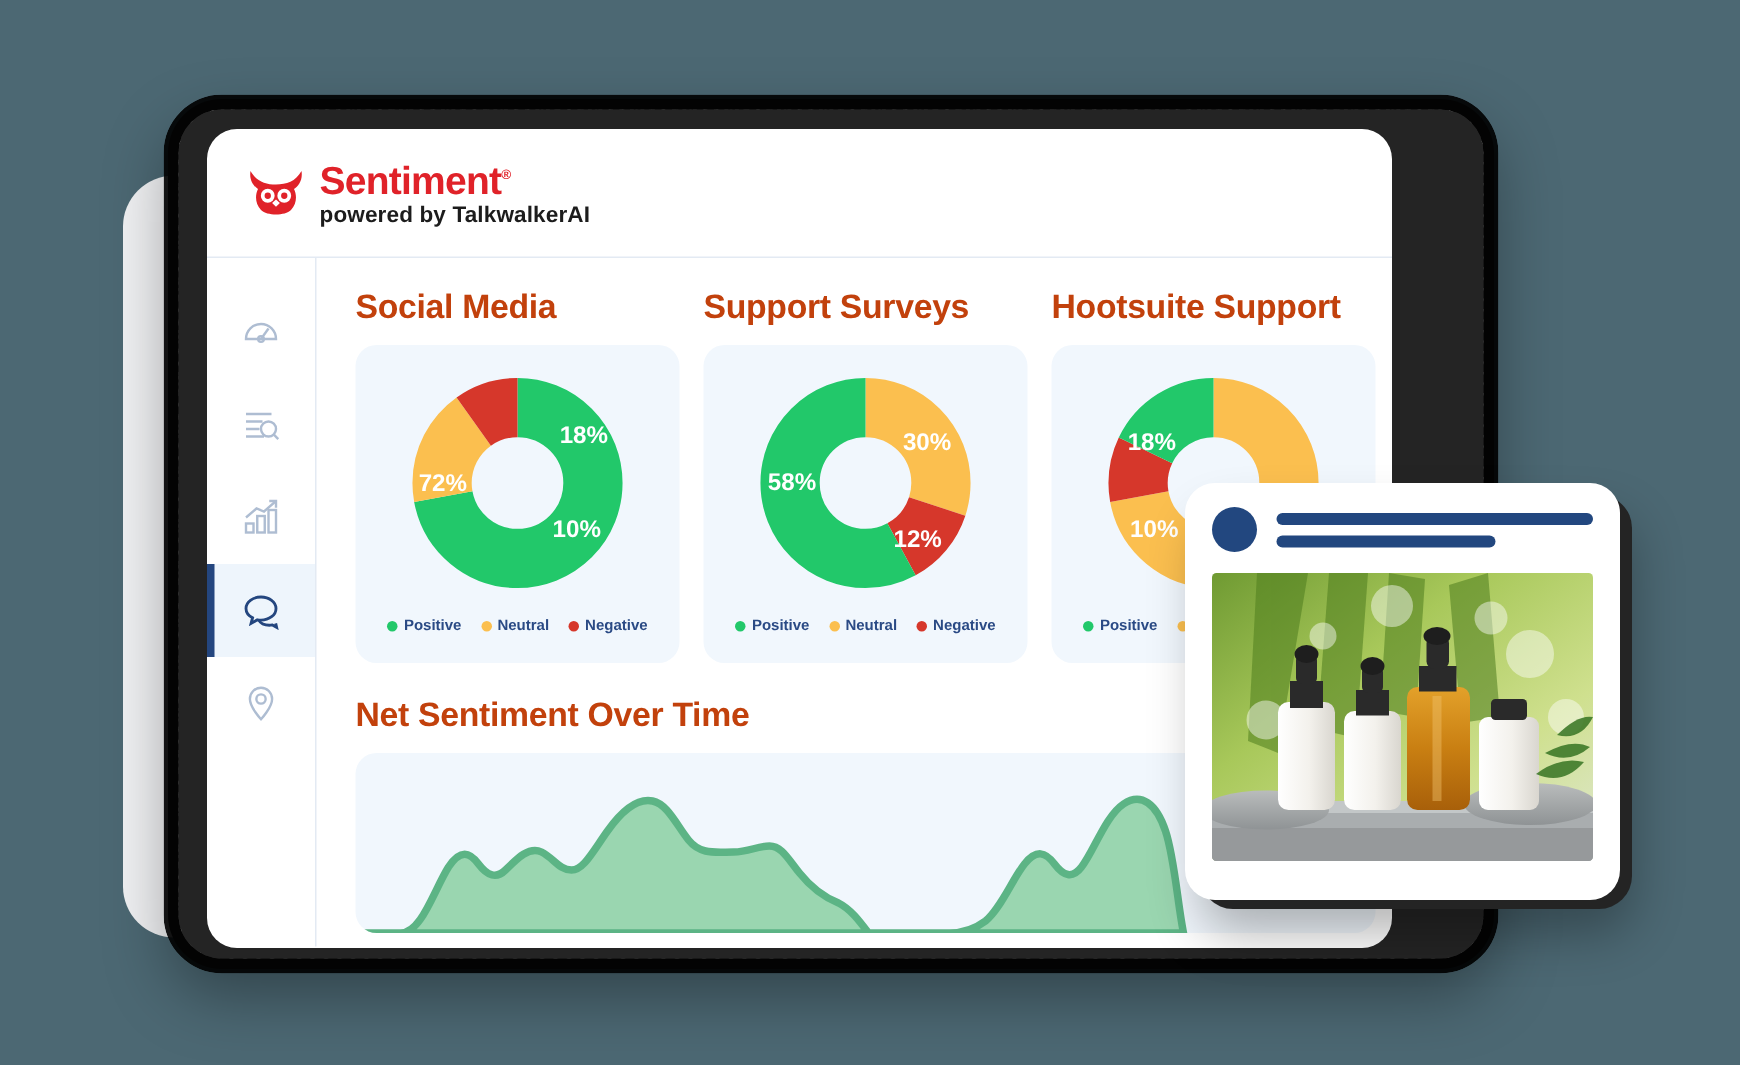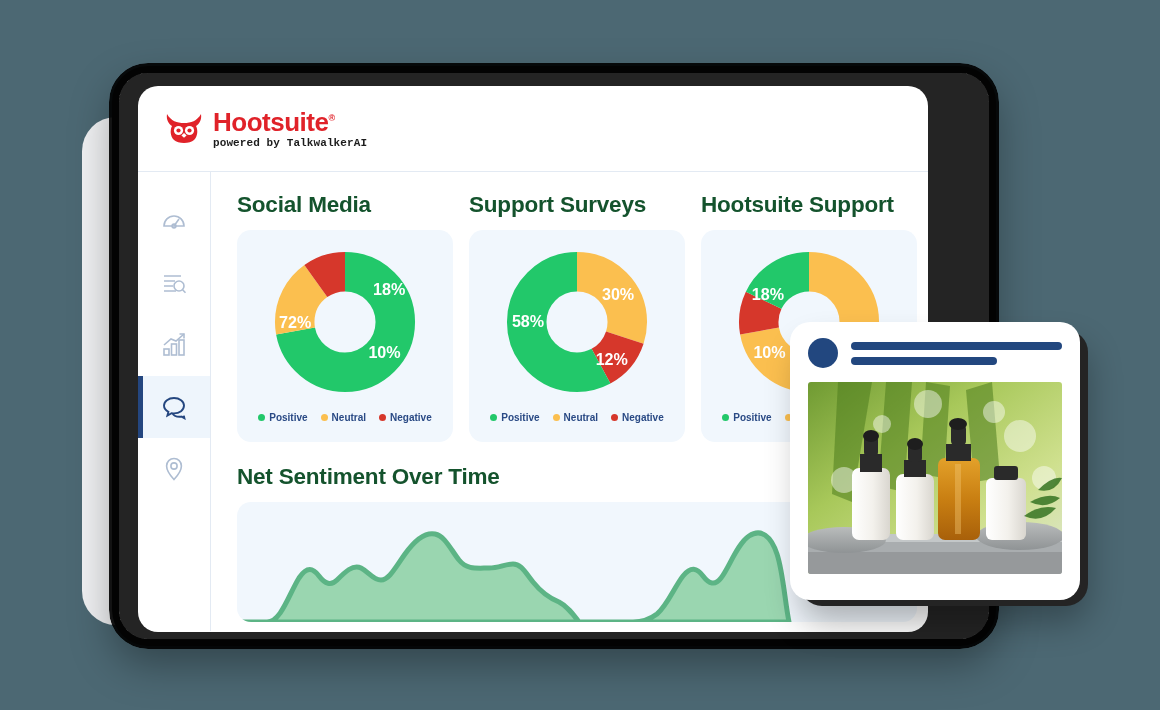--- a/index.html
+++ b/index.html
@@ -57,22 +57,22 @@
   }
   .logo-wrap { display: flex; align-items: center; gap: 9px; }
   .owl { width: 40px; height: 34px; flex: none; }
   .logo-text { display: flex; flex-direction: column; line-height: 1; }
   .brand {
     font-size: 26px; font-weight: bold; color: #e02229;
     letter-spacing: -.5px;
   }
   .brand sup { font-size: 9px; vertical-align: super; }
   .tagline {
-    font-size: 11px; color: #1c1c1c; font-weight: bold;
-    letter-spacing: .1px; margin-top: 3px; font-family: Liberation Mono, monospace;
+    font-size: 15px; color: #1c1c1c; font-weight: bold;
+    letter-spacing: .1px; margin-top: 3px;
   }
 
   
   .app-body { display: flex; height: 459px; }
 
   
   .sidebar {
     width: 73px; flex: none;
     border-right: 1px solid #e3eaf3;
     padding-top: 18px;
@@ -87,21 +87,21 @@
   .nav-item.active::before {
     content: ""; position: absolute; left: 0; top: 0;
     width: 5px; height: 100%; background: #24467f;
   }
   .nav-item.active svg { stroke: #24467f; stroke-width: 1.9; }
 
   
   .main { flex: 1; padding: 20px 0 0 26px; overflow: hidden; }
 
   .section-title {
-    color: #14532d; font-size: 22.5px; font-weight: bold;
+    color: #c2410c; font-size: 22.5px; font-weight: bold;
     letter-spacing: -.2px;
   }
 
   .cards-row { display: flex; gap: 16px; margin-top: 12px; }
   .chart-card {
     width: 216px; height: 212px; flex: none;
     background: #f1f7fd; border-radius: 14px;
     display: flex; flex-direction: column;
     align-items: center; padding-top: 13px;
   }
@@ -164,21 +164,21 @@
       <div class="logo-wrap">
         <svg class="owl" viewBox="0 0 40 34">
           <path d="M3 2 C7 9, 13 11, 20 11 C27 11, 33 9, 37 2 C38 8, 35 12, 32 14 C34 18, 34 24, 30 28 C26 32, 14 32, 10 28 C6 24, 6 18, 8 14 C5 12, 2 8, 3 2 Z" fill="#e02229"></path>
           <circle cx="14.5" cy="18.5" r="4.6" fill="#fff"></circle>
           <circle cx="25.5" cy="18.5" r="4.6" fill="#fff"></circle>
           <circle cx="14.5" cy="18.5" r="2.1" fill="#e02229"></circle>
           <circle cx="25.5" cy="18.5" r="2.1" fill="#e02229"></circle>
           <path d="M20 21 l-2.6 2.4 2.6 2.4 2.6-2.4 Z" fill="#fff"></path>
         </svg>
         <div class="logo-text">
-          <div class="brand"><span>Hootsuite</span><sup>®</sup></div>
+          <div class="brand"><span>Sentiment</span><sup>®</sup></div>
           <div class="tagline">powered by TalkwalkerAI</div>
         </div>
       </div>
     </div>
 
     <div class="app-body">
 
       <div class="sidebar">
         <div class="nav-item">
           <svg width="26" height="26" viewBox="0 0 26 26">

